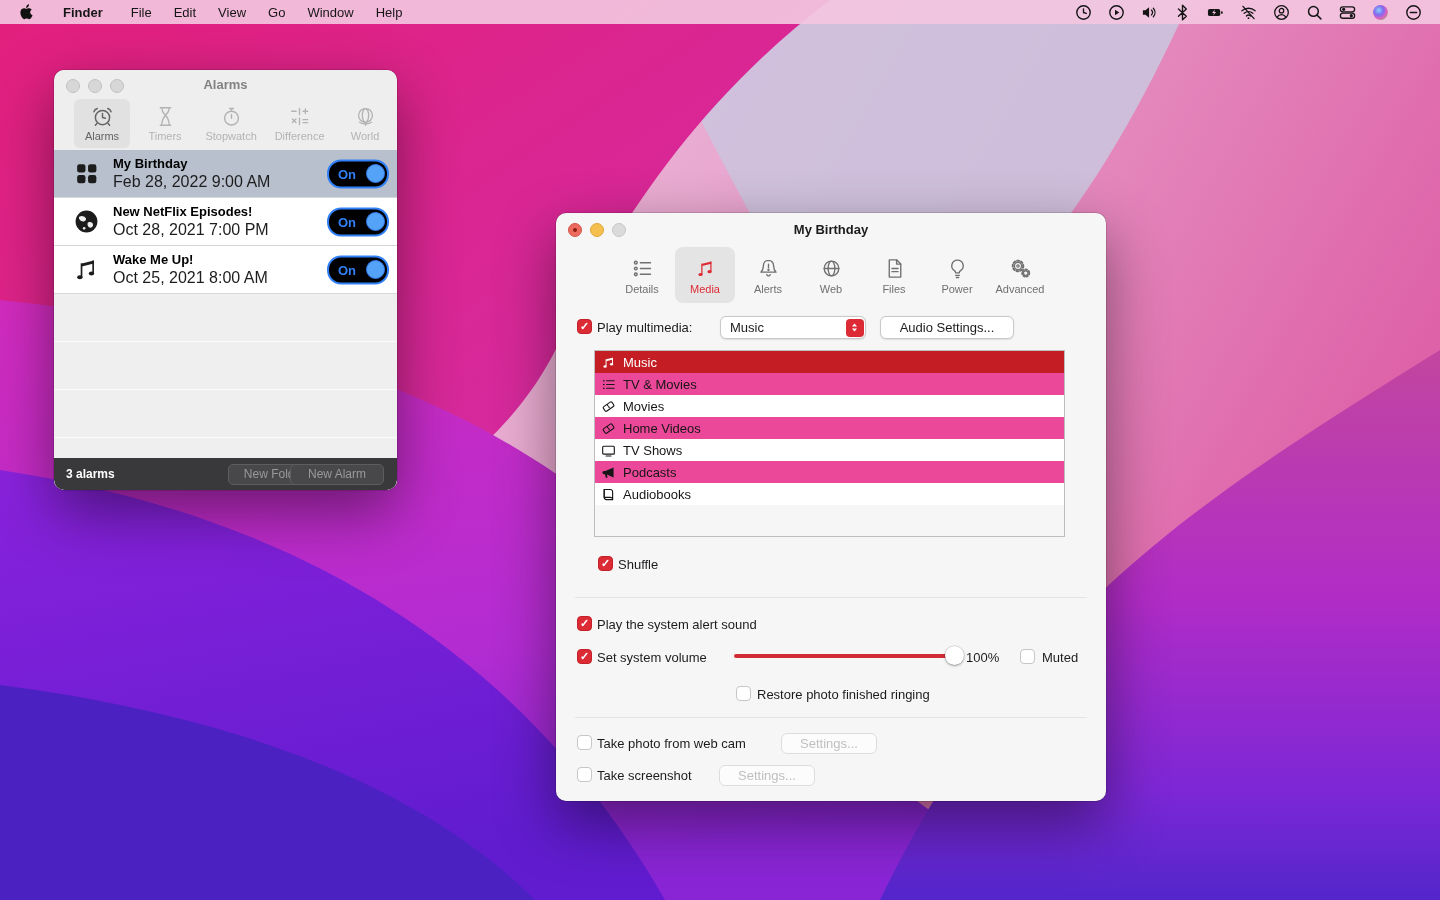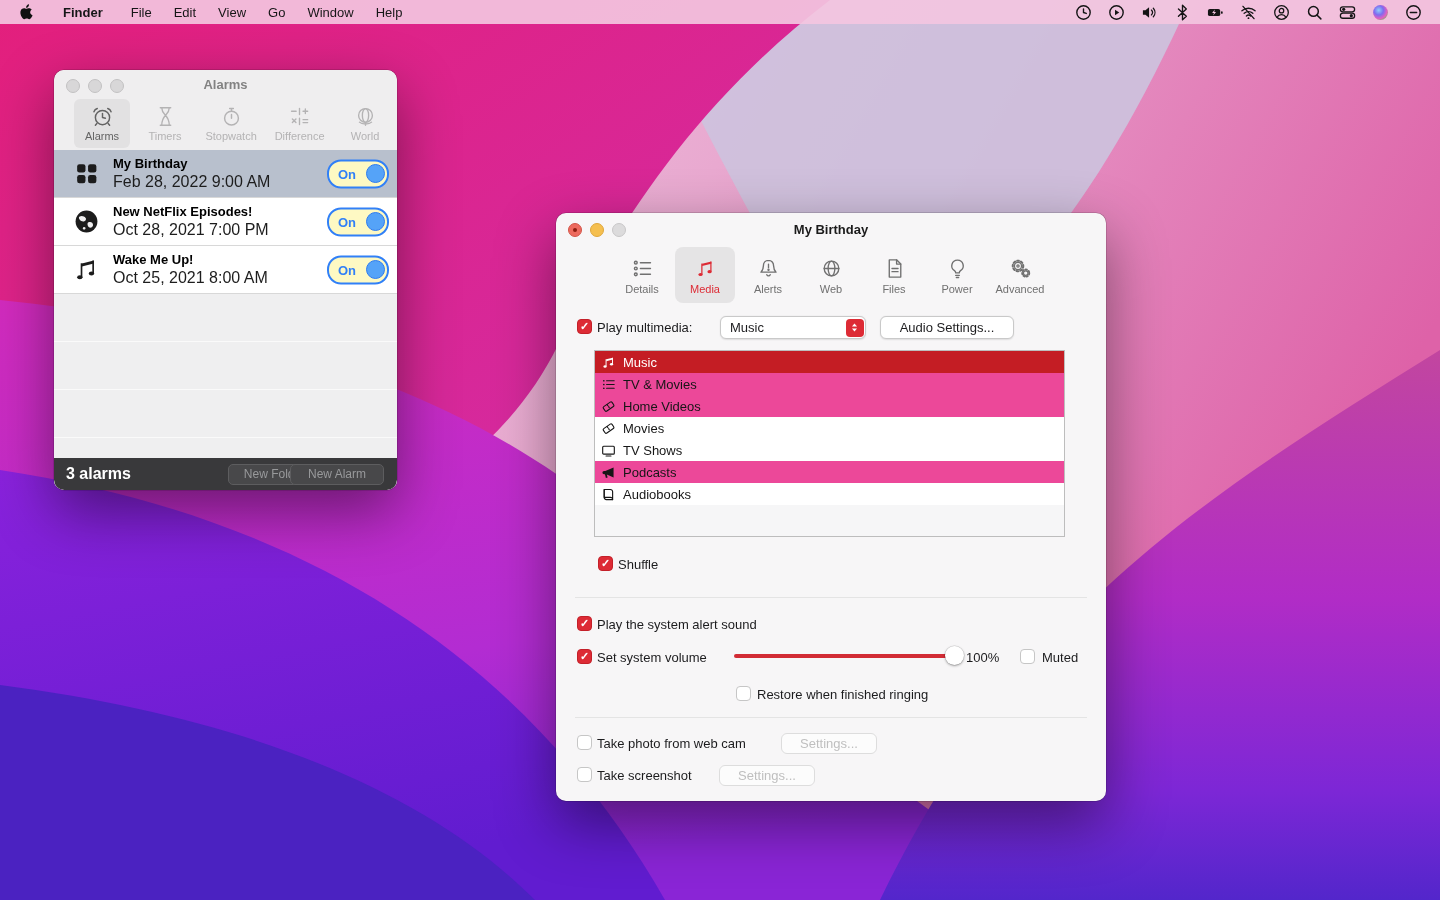--- a/index.html
+++ b/index.html
@@ -46,27 +46,27 @@
   .tool-item .tl-label{font-size:11px;margin-top:2px;}
   .tool-item.sel{background:#e2e1e2;color:#636363;}
 
   #alarms-list{position:absolute;top:80px;left:0;right:0;}
   .alarm-row{position:relative;height:47px;background:#fff;border-bottom:1px solid #d8d8d8;display:flex;align-items:center;}
   .alarm-row.sel{background:#b8c0cd;}
   .alarm-icon{width:27px;height:27px;margin-left:19px;color:#1c1c1c;flex:0 0 auto;}
   .alarm-texts{margin-left:13px;}
   .alarm-name{font-size:13px;font-weight:700;color:#000;}
   .alarm-date{font-size:16px;color:#1d1d1d;margin-top:2px;}
-  .toggle{position:absolute;right:8px;top:50%;transform:translateY(-50%);width:58px;height:25px;background:#fef9c3;border:2px solid #3180f7;border-radius:14px;display:flex;align-items:center;text-align:right;}
+  .toggle{position:absolute;right:8px;top:50%;transform:translateY(-50%);width:58px;height:25px;background:#000000;border:2px solid #3180f7;border-radius:14px;display:flex;align-items:center;text-align:right;}
   .t-label{color:#3180f7;font-size:13px;font-weight:700;margin-left:9px;}
   .t-knob{position:absolute;right:2px;top:50%;transform:translateY(-50%);width:19px;height:19px;border-radius:50%;background:#55a3f8;border:1px solid #2f7cf0;box-sizing:border-box;}
   .empty-row{height:47px;background:#efeff0;border-bottom:1px solid #fafafa;}
 
   #alarms-statusbar{position:absolute;left:0;right:0;bottom:0;height:32px;background:#39393b;border-radius:0 0 10px 10px;display:flex;align-items:center;}
-  #alarm-count{color:#fff;font-size:16px;font-weight:700;margin-left:12px;}
+  #alarm-count{color:#fff;font-size:12px;font-weight:700;margin-left:12px;}
   .dark-btn{height:21px;background:#48484a;border:1px solid #5d5d5f;border-radius:5px;color:#98999b;font-size:12px;display:flex;align-items:center;justify-content:center;box-sizing:border-box;}
   #new-folder-btn{position:absolute;left:130px;width:93px;margin-left:44px;}
   #new-alarm-btn{position:absolute;left:236px;width:94px;}
 
   
   #bday-win{left:556px;top:213px;width:550px;height:588px;background:#f7f6f7;z-index:3;}
   #bday-titlebar{position:absolute;top:0;left:0;right:0;height:30px;}
   #bday-lights{position:absolute;top:10px;left:12px;display:flex;gap:8px;}
   .tl-red{background:#ed6a5e;border:0.5px solid #d35549;}
   .tl-red::after{content:"";position:absolute;left:4px;top:4px;width:4px;height:4px;border-radius:50%;background:#8c1d10;}
@@ -501,41 +501,41 @@
           <span class="ic" style="width: 15px; height: 15px;">
             <svg viewBox="0 0 16 16" fill="none" stroke="currentColor" stroke-linecap="round" stroke-linejoin="round" stroke-width="1.3">
               <circle cx="3" cy="4" r="0.9" fill="currentColor" stroke="none"></circle>
               <circle cx="3" cy="8" r="0.9" fill="currentColor" stroke="none"></circle>
               <circle cx="3" cy="12" r="0.9" fill="currentColor" stroke="none"></circle>
               <path d="M6 4h8M6 8h8M6 12h8"></path>
             </svg>
           </span>
           <span class="m-label">TV &amp; Movies</span>
         </div>
-        <div class="media-row alt">
+        <div class="media-row">
           <span class="ic" style="width: 15px; height: 15px;">
             <svg viewBox="0 0 16 16" fill="none" stroke="currentColor" stroke-linecap="round" stroke-linejoin="round" stroke-width="1.2">
               <g transform="rotate(-35 8 8)">
                 <rect x="2.4" y="5.2" width="11.2" height="5.8" rx="1.4"></rect>
                 <path d="M8 5.6v4.8" stroke-dasharray="1.2 1.4"></path>
               </g>
             </svg>
           </span>
-          <span class="m-label">Home Videos</span>
-        </div>
-        <div class="media-row">
+          <span class="m-label">Movies</span>
+        </div>
+        <div class="media-row alt">
           <span class="ic" style="width: 15px; height: 15px;">
             <svg viewBox="0 0 16 16" fill="none" stroke="currentColor" stroke-linecap="round" stroke-linejoin="round" stroke-width="1.2">
               <g transform="rotate(-35 8 8)">
                 <rect x="2.4" y="5.2" width="11.2" height="5.8" rx="1.4"></rect>
                 <path d="M8 5.6v4.8" stroke-dasharray="1.2 1.4"></path>
               </g>
             </svg>
           </span>
-          <span class="m-label">Movies</span>
+          <span class="m-label">Home Videos</span>
         </div>
         <div class="media-row">
           <span class="ic" style="width: 15px; height: 15px;">
             <svg viewBox="0 0 16 16" fill="none" stroke="currentColor" stroke-linecap="round" stroke-linejoin="round" stroke-width="1.2">
               <rect x="1.8" y="3.4" width="12.4" height="8.4" rx="1"></rect>
               <path d="M5.4 13.8h5.2"></path>
             </svg>
           </span>
           <span class="m-label">TV Shows</span>
         </div>
@@ -568,21 +568,21 @@
 
     <span class="cb on" style="left:21px;top:436px">✓</span>
     <span class="row-label" style="left:41px;top:437px">Set system volume</span>
     <div id="vol-track"></div>
     <div id="vol-knob" style="left: 388.5px;"></div>
     <span class="row-label" style="left:410px;top:437px">100%</span>
     <span class="cb" style="left:464px;top:436px"></span>
     <span class="row-label" style="left:486px;top:437px">Muted</span>
 
     <span class="cb" style="left:180px;top:473px"></span>
-    <span class="row-label" style="left:201px;top:474px">Restore when finished ringing</span>
+    <span class="row-label" style="left:201px;top:474px">Restore photo finished ringing</span>
 
     <div class="divider" style="top:504px"></div>
 
     <span class="cb" style="left:21px;top:522px"></span>
     <span class="row-label" style="left:41px;top:523px">Take photo from web cam</span>
     <div class="white-btn disabled" style="left:225px;top:520px;width:96px;height:21px">Settings...</div>
 
     <span class="cb" style="left:21px;top:554px"></span>
     <span class="row-label" style="left:41px;top:555px">Take screenshot</span>
     <div class="white-btn disabled" style="left:163px;top:552px;width:96px;height:21px">Settings...</div>

